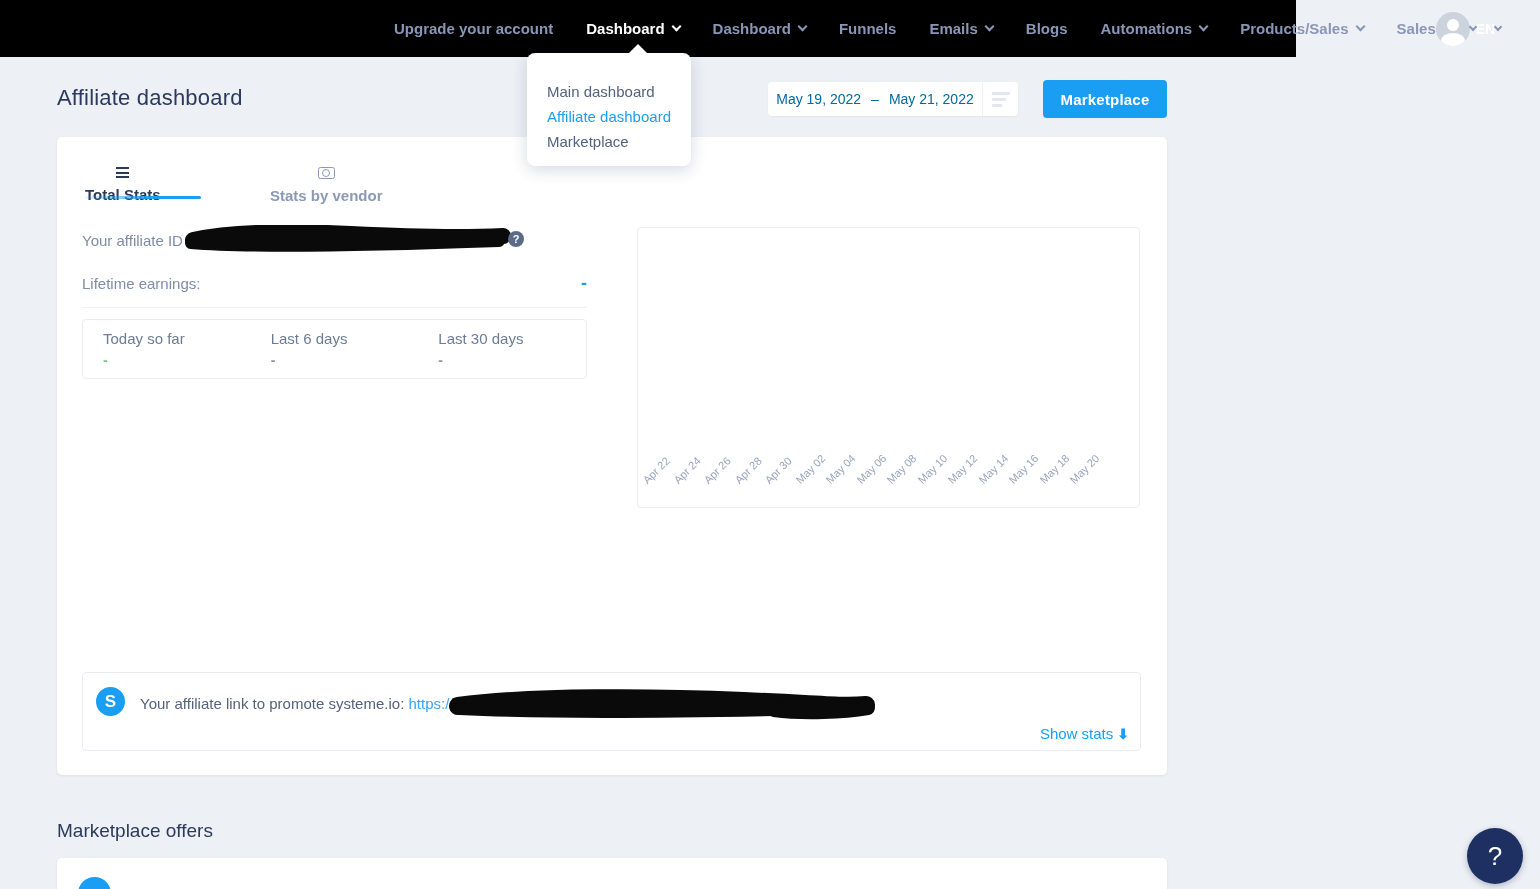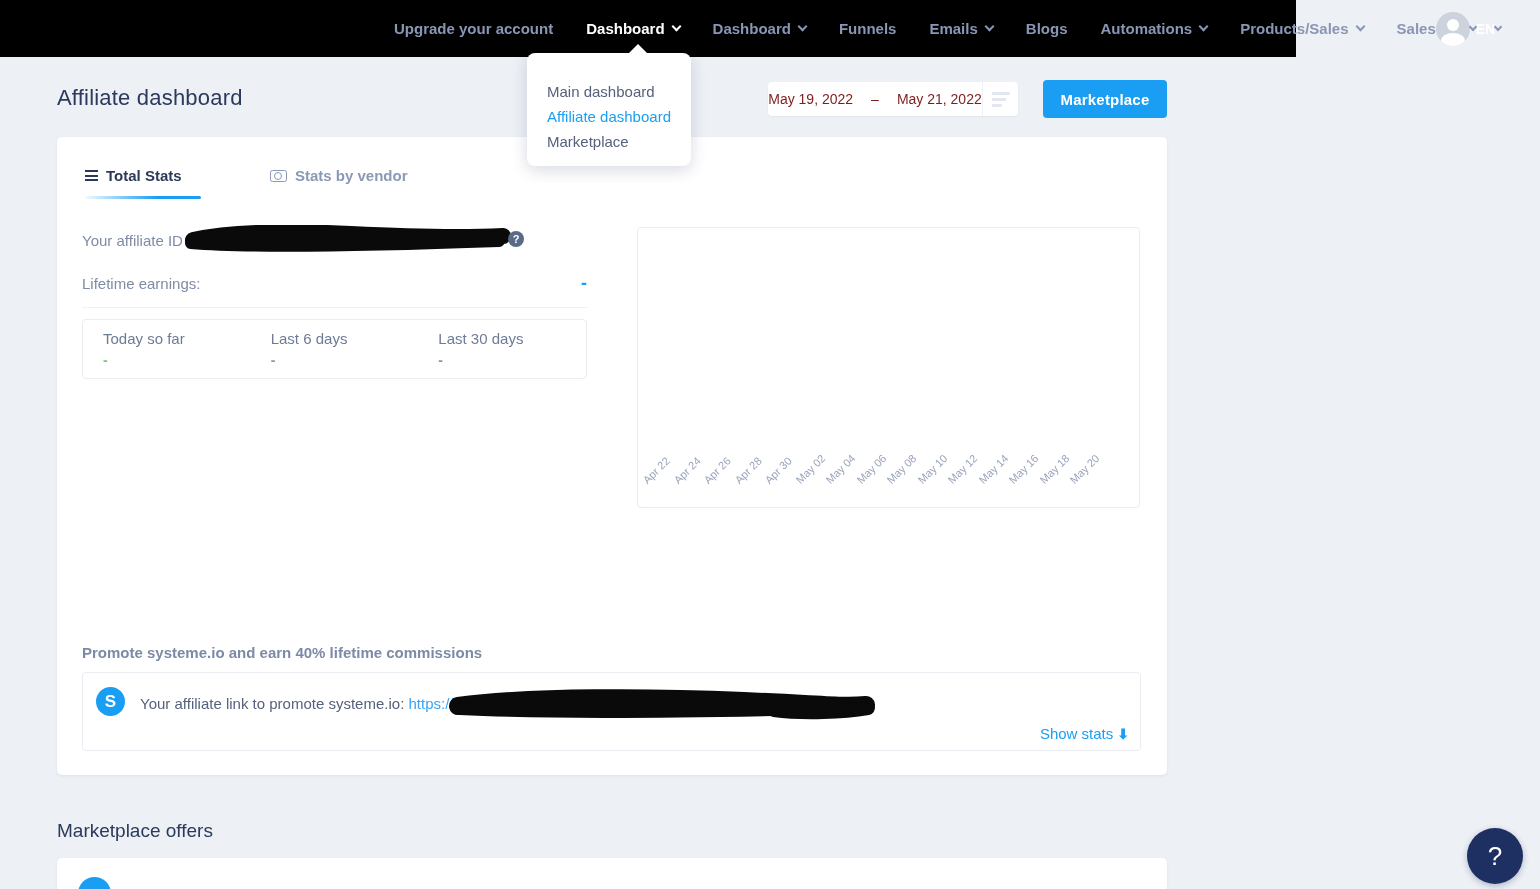--- a/index.html
+++ b/index.html
@@ -22,30 +22,30 @@
 
   
   .dropdown { position:absolute; left:527px; top:53px; width:164px; background:#fff; border-radius:8px; box-shadow:0 4px 16px rgba(32,45,90,.18); padding:26px 0 12px; z-index:30; }
   .dropdown::before { content:""; position:absolute; top:-9px; left:101px; border-left:10px solid transparent; border-right:10px solid transparent; border-bottom:10px solid #fff; }
   .dropdown-item { padding:3px 20px; font-size:15px; line-height:19px; color:#55627c; cursor:pointer; }
   .dropdown-item.active { color:#199ef3; }
 
   
   .page-title { position:absolute; left:57px; top:85px; font-size:22px; color:#2b3a5c; font-weight:500; letter-spacing:.2px; }
   .date-range { position:absolute; left:768px; top:82px; width:250px; height:34px; background:#fff; border-radius:4px; display:flex; align-items:center; box-shadow:0 1px 2px rgba(44,58,87,.05); cursor:pointer; }
-  .date-text { flex:1; display:flex; justify-content:center; align-items:center; gap:18px; font-size:14px; color:#7f1d1d; }
+  .date-text { flex:1; display:flex; justify-content:center; align-items:center; gap:10px; font-size:14px; color:#0369a1; }
   .date-divider { width:1px; height:100%; background:#eef1f5; }
   .date-icon { width:35px; display:flex; flex-direction:column; gap:3px; padding-left:9px; }
   .date-icon i { display:block; height:3px; background:#e2e6ee; border-radius:1px; }
   .date-icon i:nth-child(1){ width:18px; } .date-icon i:nth-child(2){ width:14px; } .date-icon i:nth-child(3){ width:10px; }
   .btn-marketplace { position:absolute; left:1043px; top:80px; width:124px; height:38px; background:#199ef3; color:#fff; border:none; border-radius:4px; font-size:15px; font-weight:700; font-family:inherit; letter-spacing:.2px; cursor:pointer; }
 
   
   .card { position:absolute; left:57px; top:137px; width:1110px; height:638px; background:#fff; border-radius:5px; box-shadow:0 1px 3px rgba(44,58,87,.07); }
-  .tab { position:absolute; top:30px; display:flex; align-items:center; gap:8px; font-size:15px; cursor:pointer; }
+  .tab { position:absolute; top:30px; display:flex; align-items:center; gap:8px; font-size:15px; cursor:pointer;flex-direction:column; }
   .tab-total { left:28px; font-weight:700; color:#2c3a57; }
   .tab-vendor { left:213px; font-weight:600; color:#8b99b5; }
   .tab-underline { position:absolute; left:28px; top:59px; width:116px; height:3px; background:linear-gradient(90deg, rgba(25,158,243,.06), #199ef3 62%); border-radius:2px; }
   .icon-lines { width:13px; height:11px; border-top:2px solid currentColor; border-bottom:2px solid currentColor; position:relative; display:inline-block; }
   .icon-lines::after { content:""; position:absolute; left:0; right:0; top:2.5px; height:2px; background:currentColor; }
   .icon-banknote { width:17px; height:12px; border:1.6px solid currentColor; border-radius:2.5px; position:relative; display:inline-block; }
   .icon-banknote::after { content:""; position:absolute; left:3.2px; top:1.2px; width:6px; height:6px; border:1.4px solid currentColor; border-radius:50%; }
 
   .aff-label { position:absolute; left:25px; top:95px; font-size:15px; color:#7e8ca6; }
   .redact { position:absolute; }
@@ -203,21 +203,20 @@
       <span class="xlabel" style="left:225px">May 06</span>
       <span class="xlabel" style="left:255px">May 08</span>
       <span class="xlabel" style="left:286px">May 10</span>
       <span class="xlabel" style="left:316px">May 12</span>
       <span class="xlabel" style="left:347px">May 14</span>
       <span class="xlabel" style="left:377px">May 16</span>
       <span class="xlabel" style="left:408px">May 18</span>
       <span class="xlabel" style="left:438px">May 20</span>
     </div>
 
-    <div class="promo-title">Promote systeme.io and earn 40% lifetime commissions</div>
 
     <div class="link-box">
       <span class="slogo">S</span>
       <div class="link-line">
         <span>Your affiliate link to promote systeme.io:</span>
         <a class="link-url">https://</a>
       </div>
 
       <svg class="redact" style="left:361px; top:15px;" width="436" height="34" viewBox="0 0 436 34">
         <path d="M14 18 C 90 8, 210 9, 300 13 S 400 19, 422 17" stroke="#0a0a0a" stroke-width="18" stroke-linecap="round" fill="none"></path>

